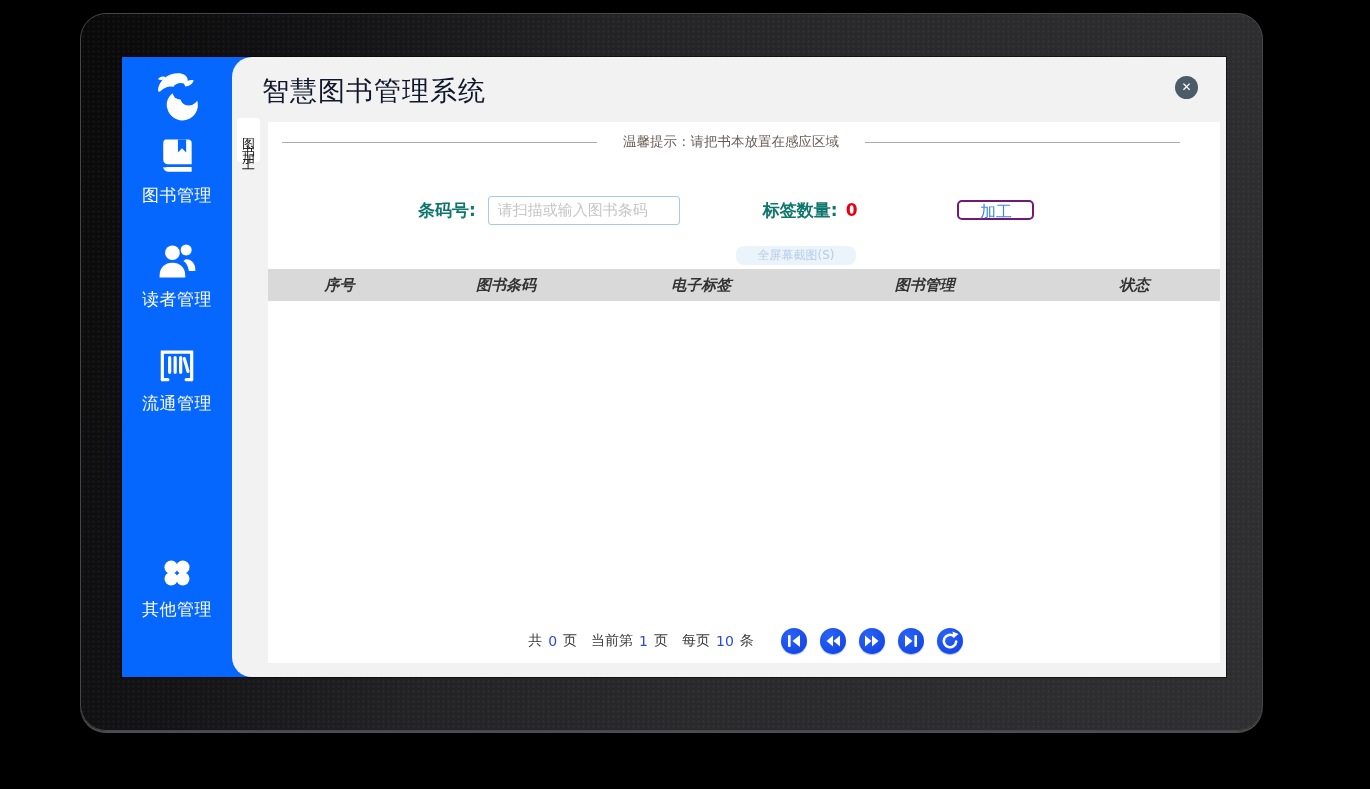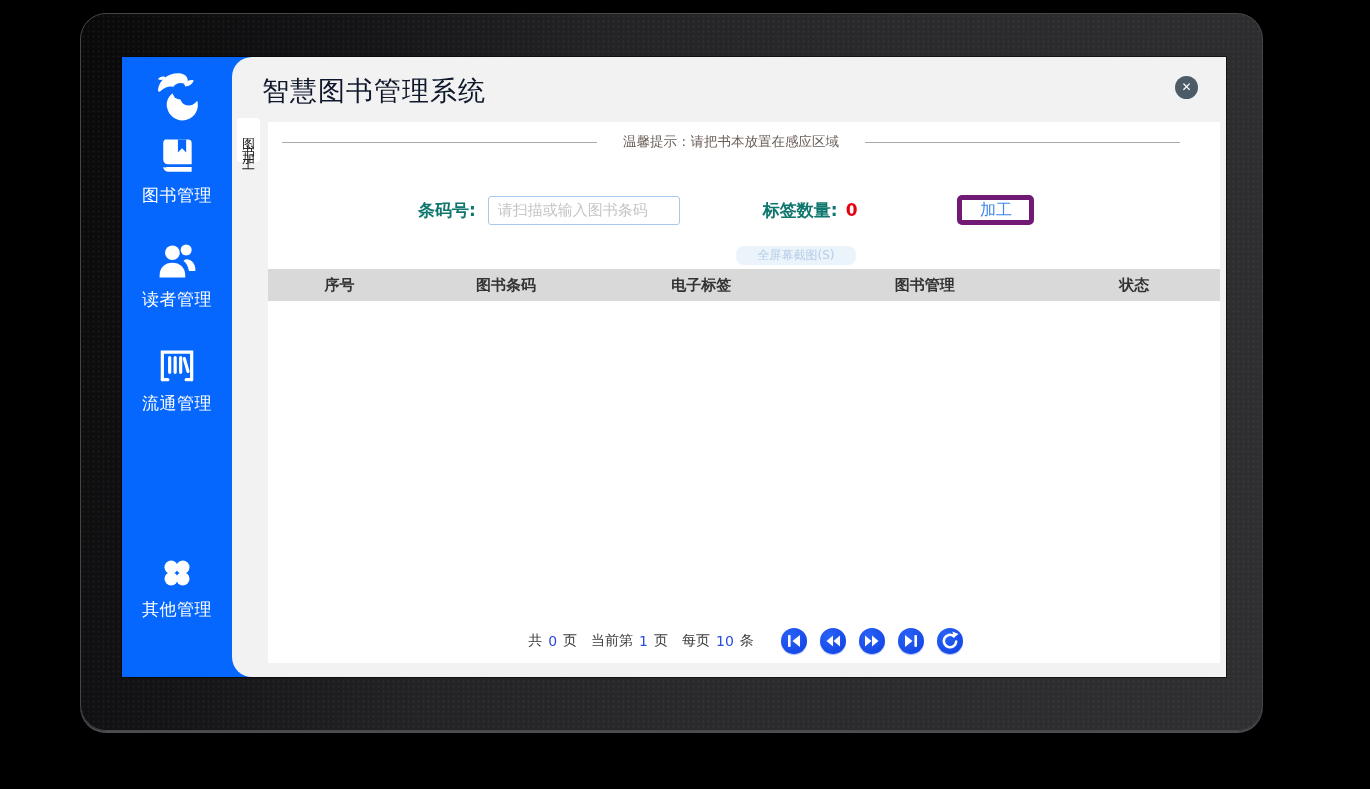--- a/index.html
+++ b/index.html
@@ -71,34 +71,34 @@
   .barcode-label { margin-left:150px; }
   .barcode-input {
     margin-left:12px; width:192px; height:29px; border:1px solid #a7c9ef; border-radius:3px;
     padding:0 9px; font-size:15px; color:#333; outline:none;
     font-family:"DejaVu Sans","Liberation Sans",sans-serif;
   }
   .barcode-input::placeholder { color:#c6c6c6; }
   .count-label { margin-left:83px; }
   .count-value { margin-left:8px; font-size:17px; font-weight:bold; color:#e60012; }
   .process-btn {
-    margin-left:100px; width:77px; height:30px; border:5px solid #701a75; border-radius:5px;
+    margin-left:100px; width:77px; height:20px; border:2px solid #701a75; border-radius:5px;
     background:#fff; color:#3f86ec; font-size:16px; cursor:pointer;
     font-family:"DejaVu Sans","Liberation Sans",sans-serif;
   }
 
   .ghost-btn {
     position:absolute; top:124px; left:468px; width:120px; height:19px;
     background:rgba(223,236,249,0.6); color:rgba(168,194,226,0.8);
     font-size:12px; text-align:center; line-height:19px; border-radius:8px;
   }
 
   .table-head {
     position:absolute; top:147px; left:0; right:0; height:32px; background:#d9d9d9;
-    display:flex; align-items:center; font-size:15px; font-weight:bold; color:#333;
+    display:flex; align-items:center; font-size:15px; font-weight:bold; color:#333;font-style:italic;
   }
   .th { text-align:center; }
   .th-0{width:15%} .th-1{width:20%} .th-2{width:21%} .th-3{width:26%} .th-4{width:18%}
   .table-body { position:absolute; top:179px; left:0; right:0; bottom:46px; background:#fff; }
 
   
   .pagination {
     position:absolute; bottom:7px; left:0; width:100%; height:30px;
     display:flex; justify-content:center; align-items:center;
     font-size:14px; color:#3a3a3a; white-space:nowrap;

